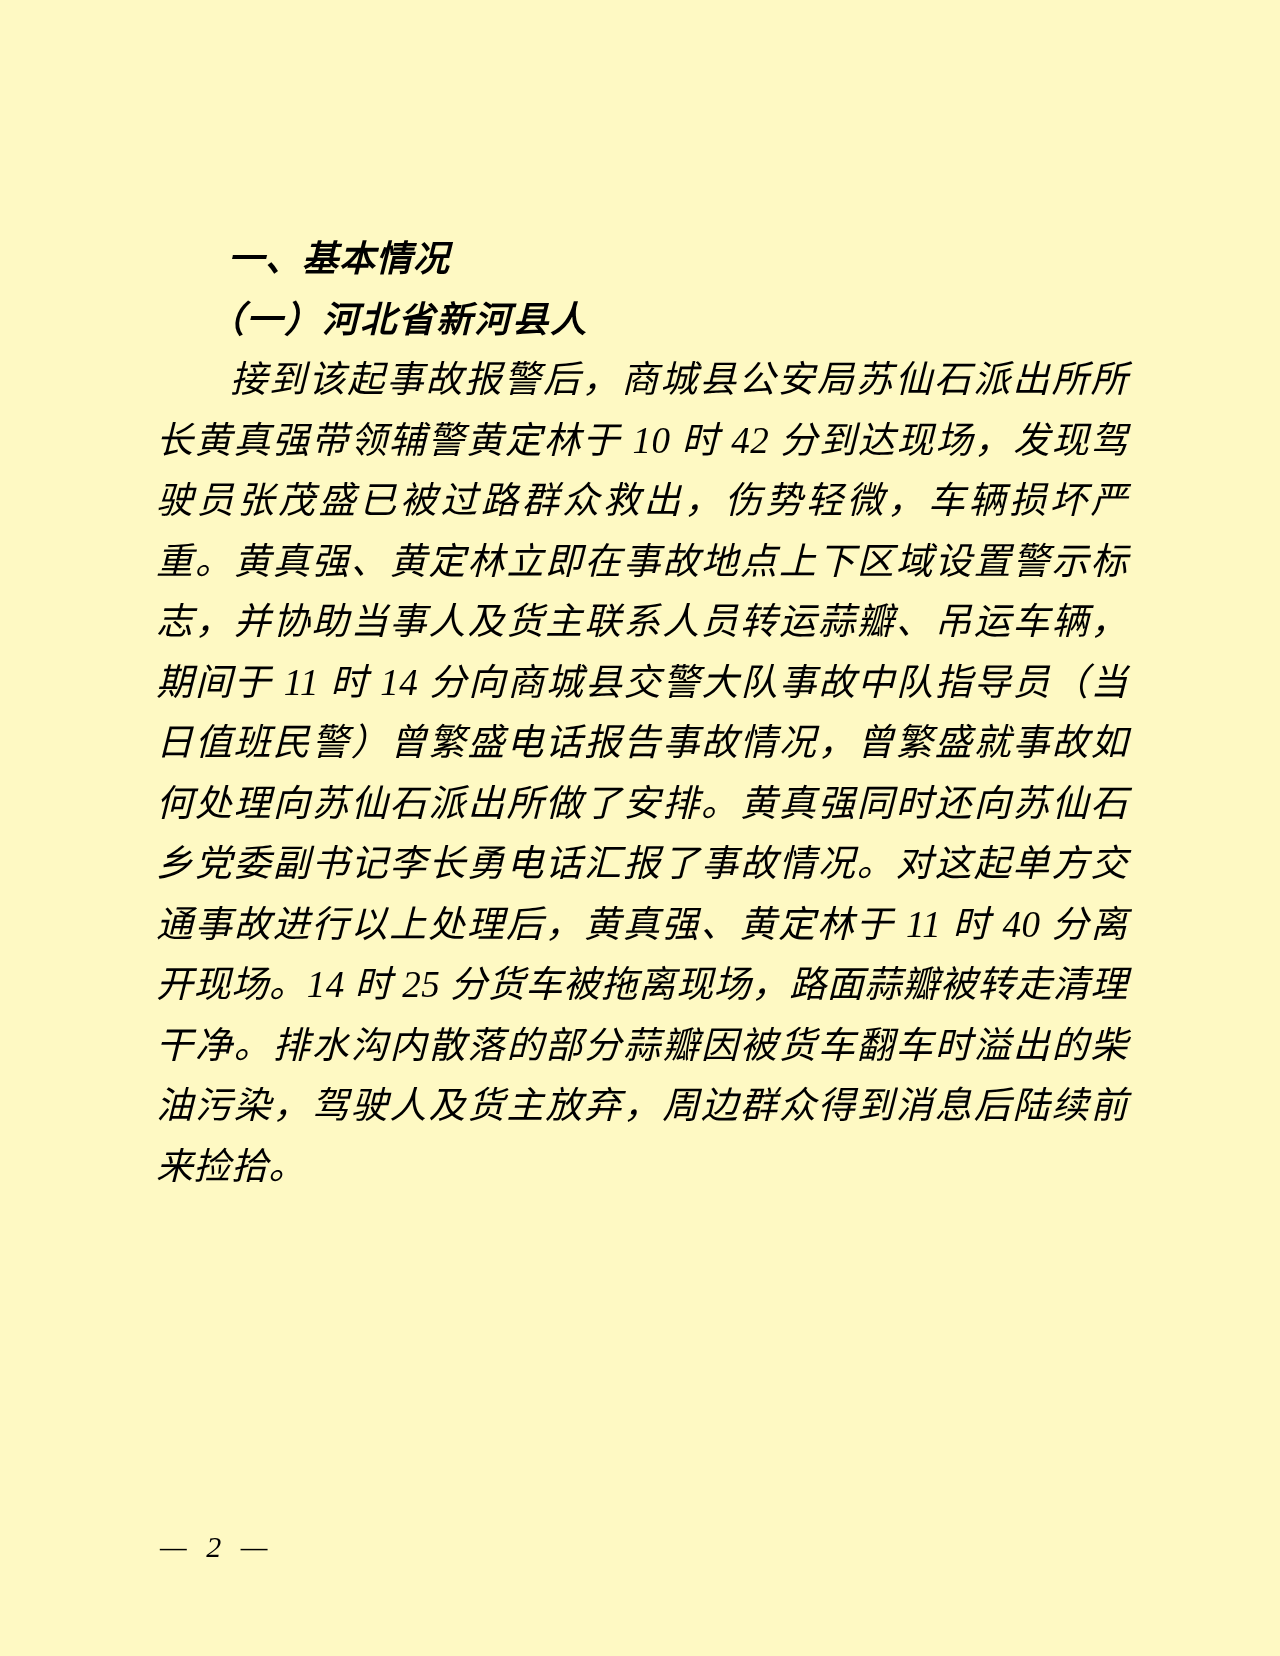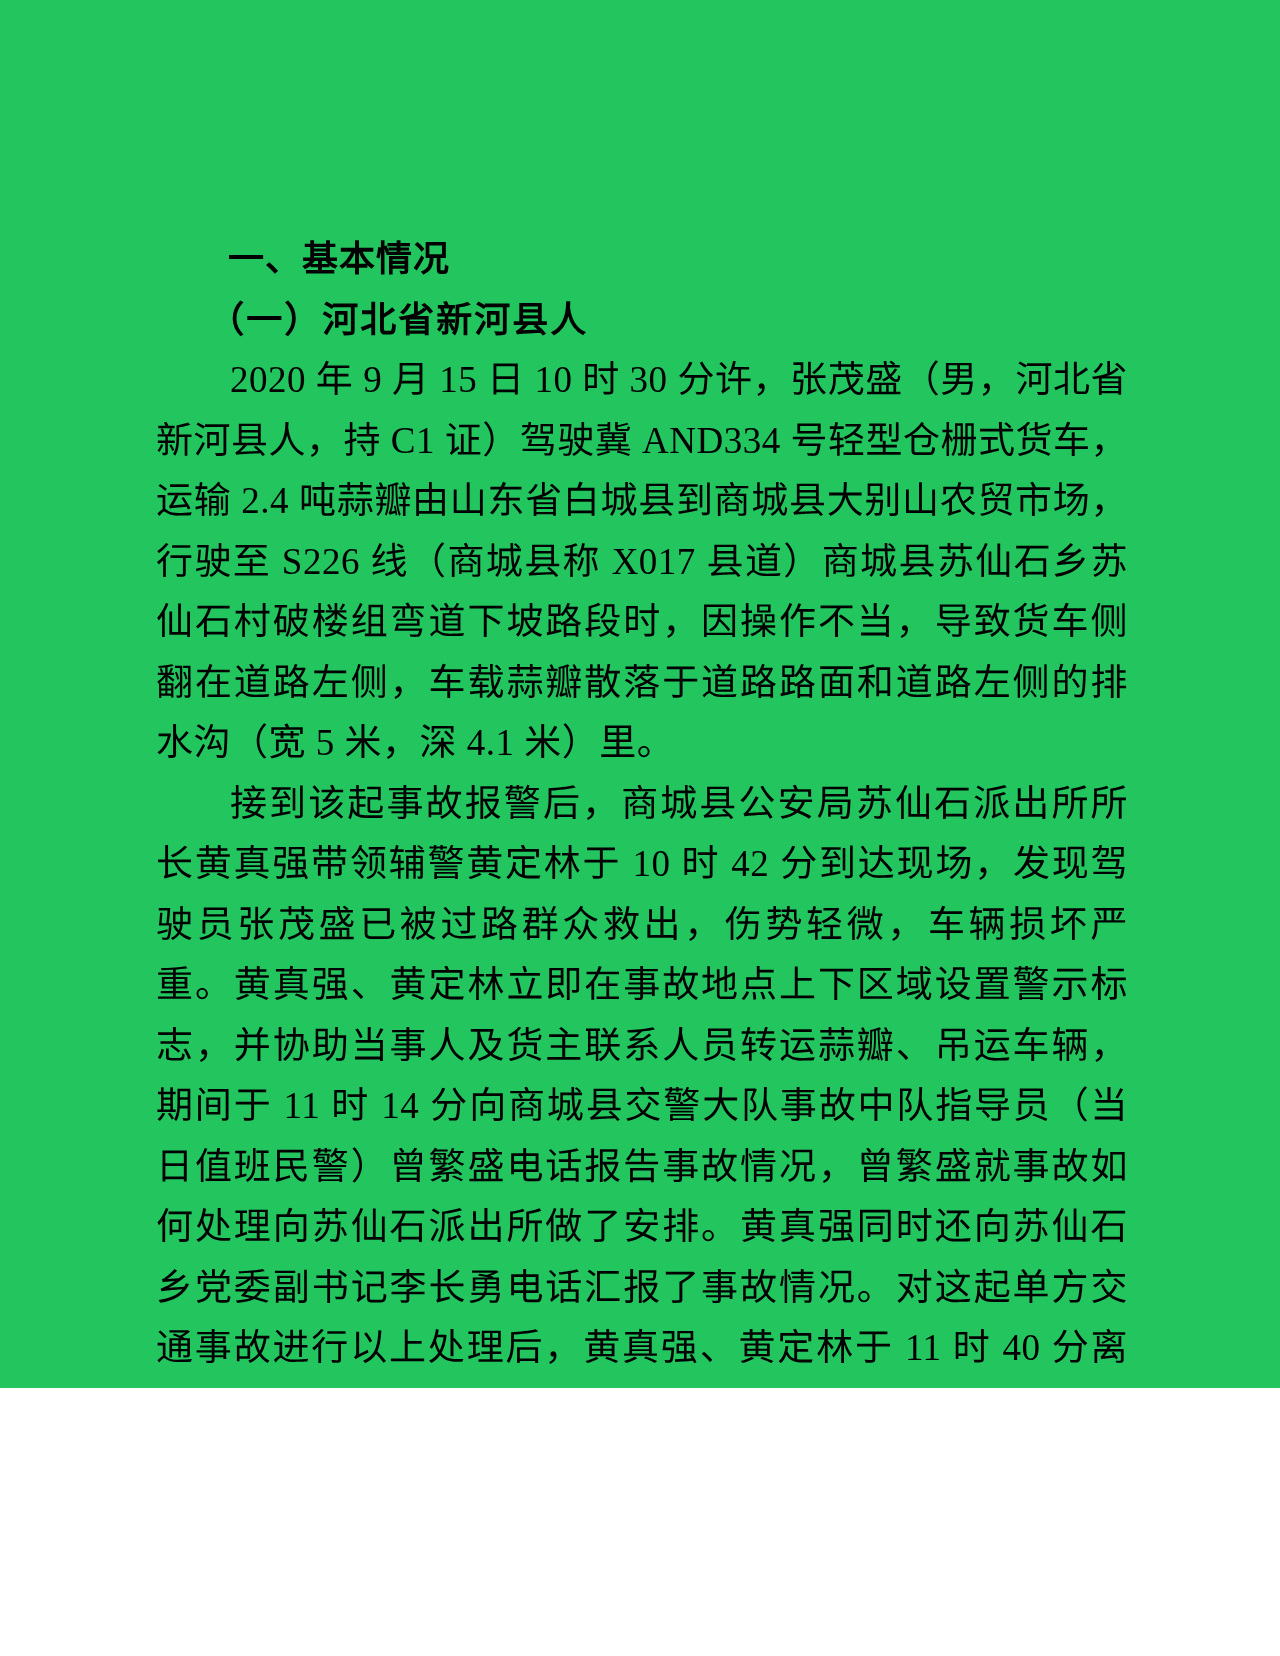--- a/index.html
+++ b/index.html
@@ -3,25 +3,26 @@
 <meta charset="utf-8">
 <style>
   html, body {
     margin: 0;
     padding: 0;
     background: #ffffff;
   }
   .page {
     position: relative;
     width: 1280px;
-    height: 1388px;
-    background: #22c55e;
+    height: 1656px;
+    background: #fef9c3;
     color: #000000;
     overflow: hidden;
     font-family: "Liberation Serif", "DejaVu Serif", serif;
+    font-style: italic;
   }
   .content {
     position: absolute;
     left: 156px;
     top: 229px;
     width: 972px;
   }
   .section-heading {
     margin: 0;
     font-family: "Liberation Sans", "DejaVu Sans", sans-serif;
@@ -62,17 +63,16 @@
     font-family: "Liberation Serif", "DejaVu Serif", serif;
   }
 </style>
 </head>
 <body>
 
 <div class="page">
   <div class="content">
     <h2 class="section-heading">一、基本情况</h2>
     <h3 class="subsection-heading">（一）河北省新河县人</h3>
-    <p class="body-paragraph">2020 年 9 月 15 日 10 时 30 分许，张茂盛（男，河北省新河县人，持 C1 证）驾驶冀 AND334 号轻型仓栅式货车，运输 2.4 吨蒜瓣由山东省白城县到商城县大别山农贸市场，行驶至 S226 线（商城县称 X017 县道）商城县苏仙石乡苏仙石村破楼组弯道下坡路段时，因操作不当，导致货车侧翻在道路左侧，车载蒜瓣散落于道路路面和道路左侧的排水沟（宽 5 米，深 4.1 米）里。</p>
     <p class="body-paragraph">接到该起事故报警后，商城县公安局苏仙石派出所所长黄真强带领辅警黄定林于 10 时 42 分到达现场，发现驾驶员张茂盛已被过路群众救出，伤势轻微，车辆损坏严重。黄真强、黄定林立即在事故地点上下区域设置警示标志，并协助当事人及货主联系人员转运蒜瓣、吊运车辆，期间于 11 时 14 分向商城县交警大队事故中队指导员（当日值班民警）曾繁盛电话报告事故情况，曾繁盛就事故如何处理向苏仙石派出所做了安排。黄真强同时还向苏仙石乡党委副书记李长勇电话汇报了事故情况。对这起单方交通事故进行以上处理后，黄真强、黄定林于 11 时 40 分离开现场。14 时 25 分货车被拖离现场，路面蒜瓣被转走清理干净。排水沟内散落的部分蒜瓣因被货车翻车时溢出的柴油污染，驾驶人及货主放弃，周边群众得到消息后陆续前来捡拾。</p>
   </div>
   <div class="page-number">— 2 —</div>
 </div>
 
 </body></html>

